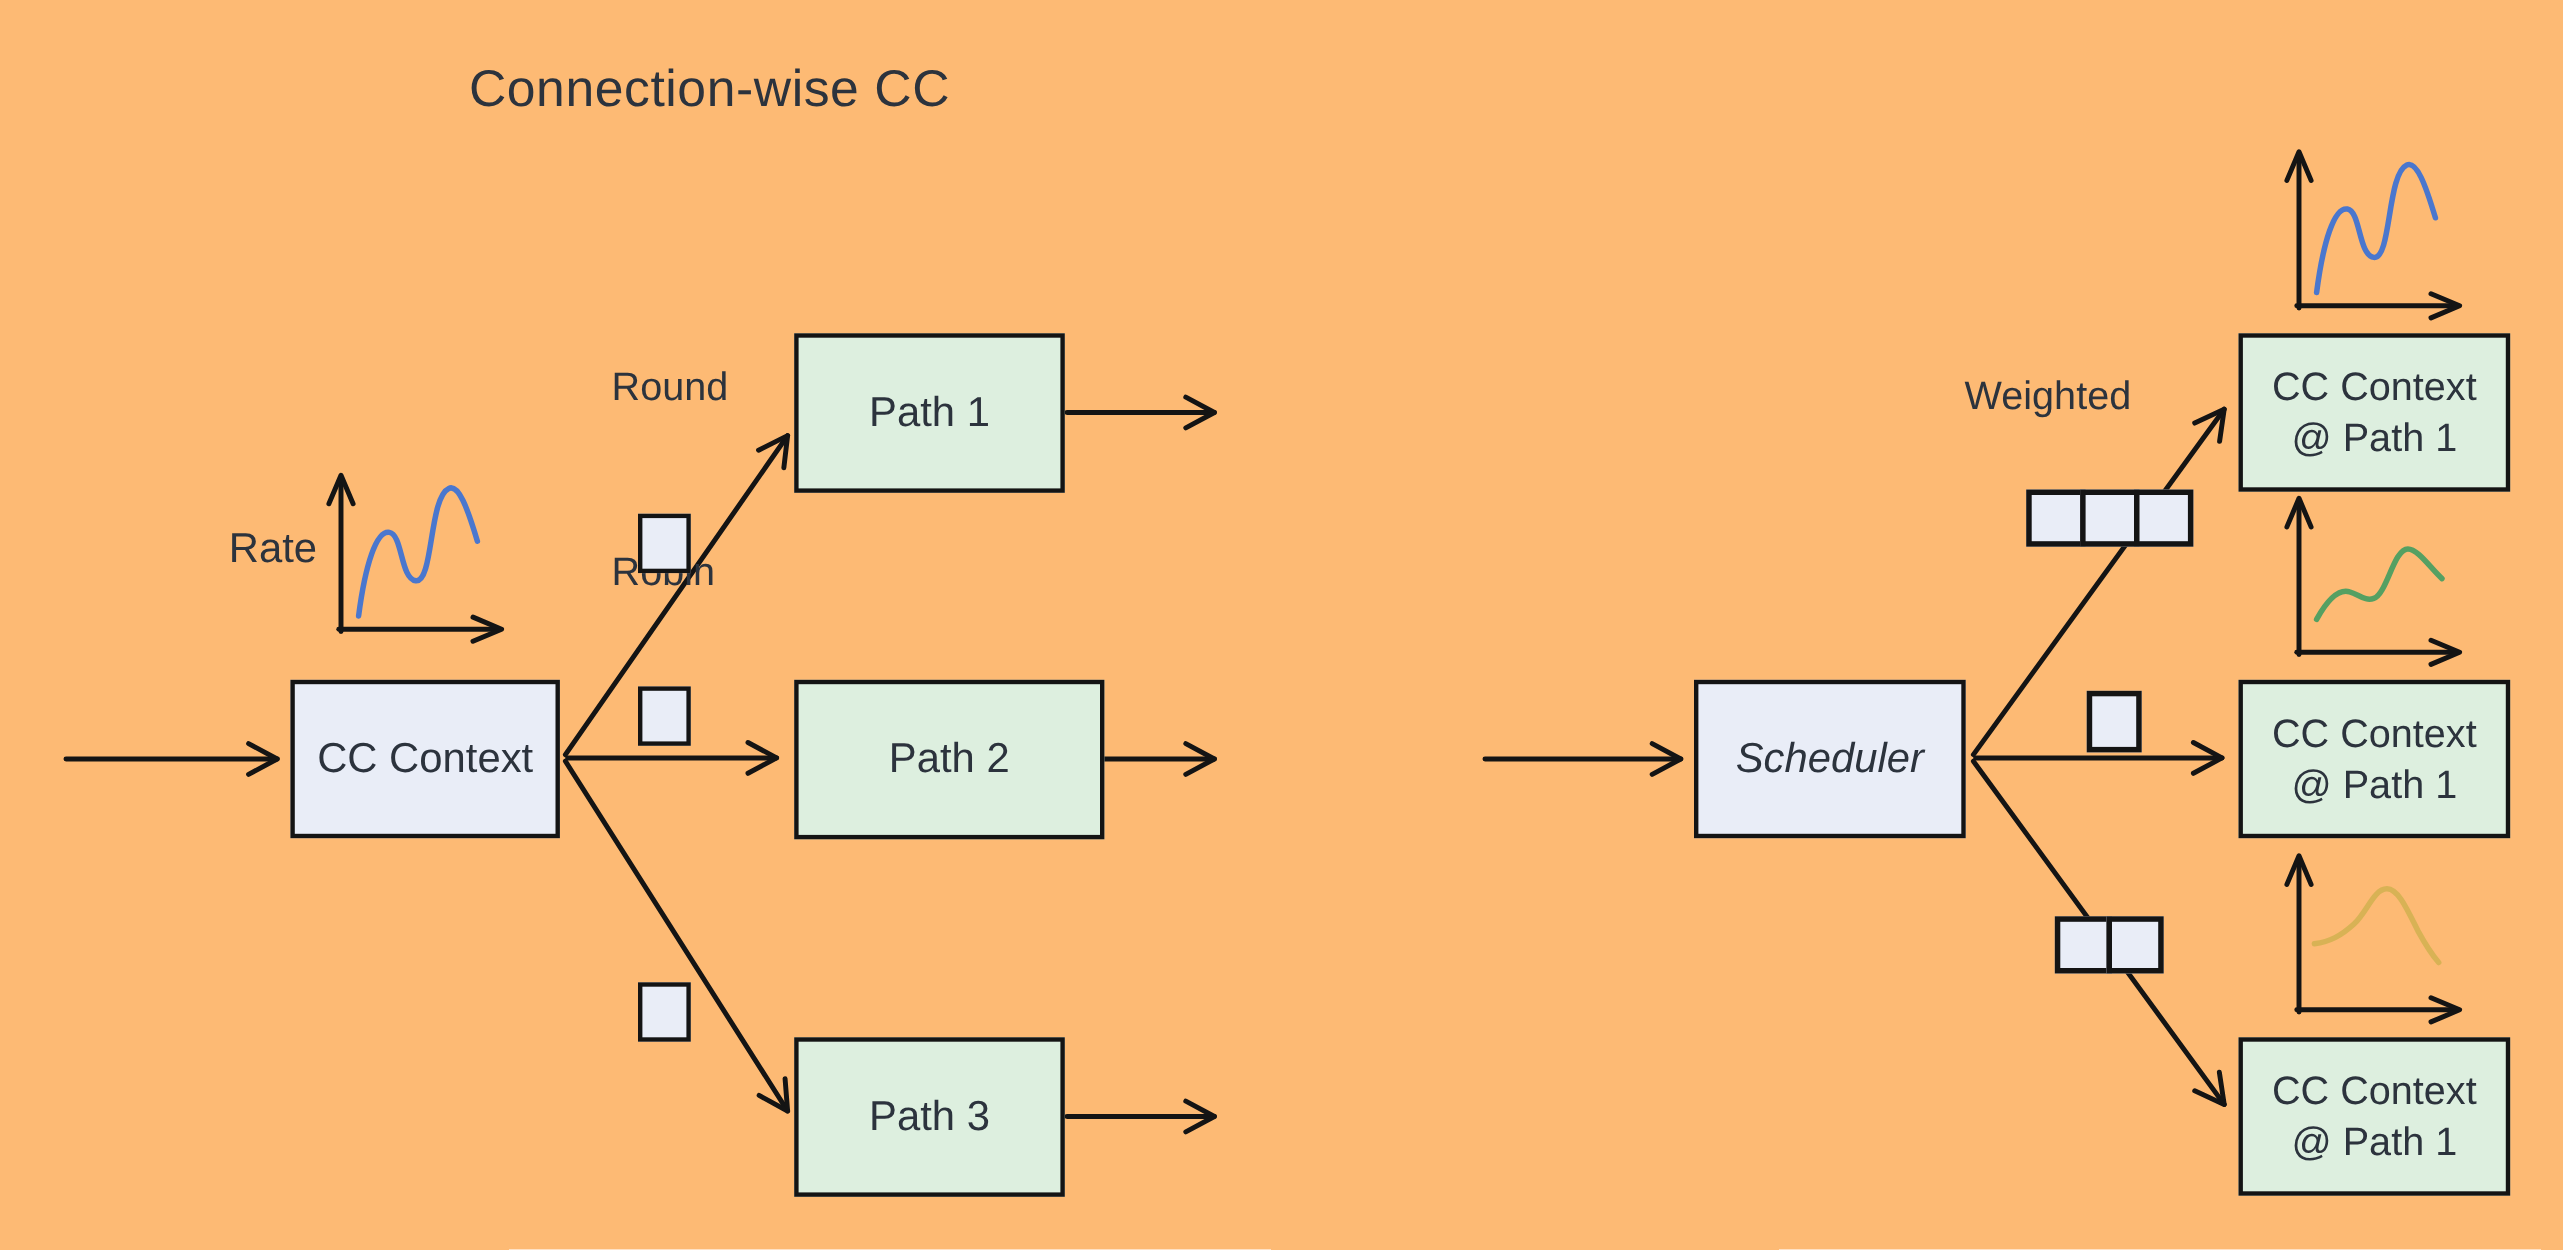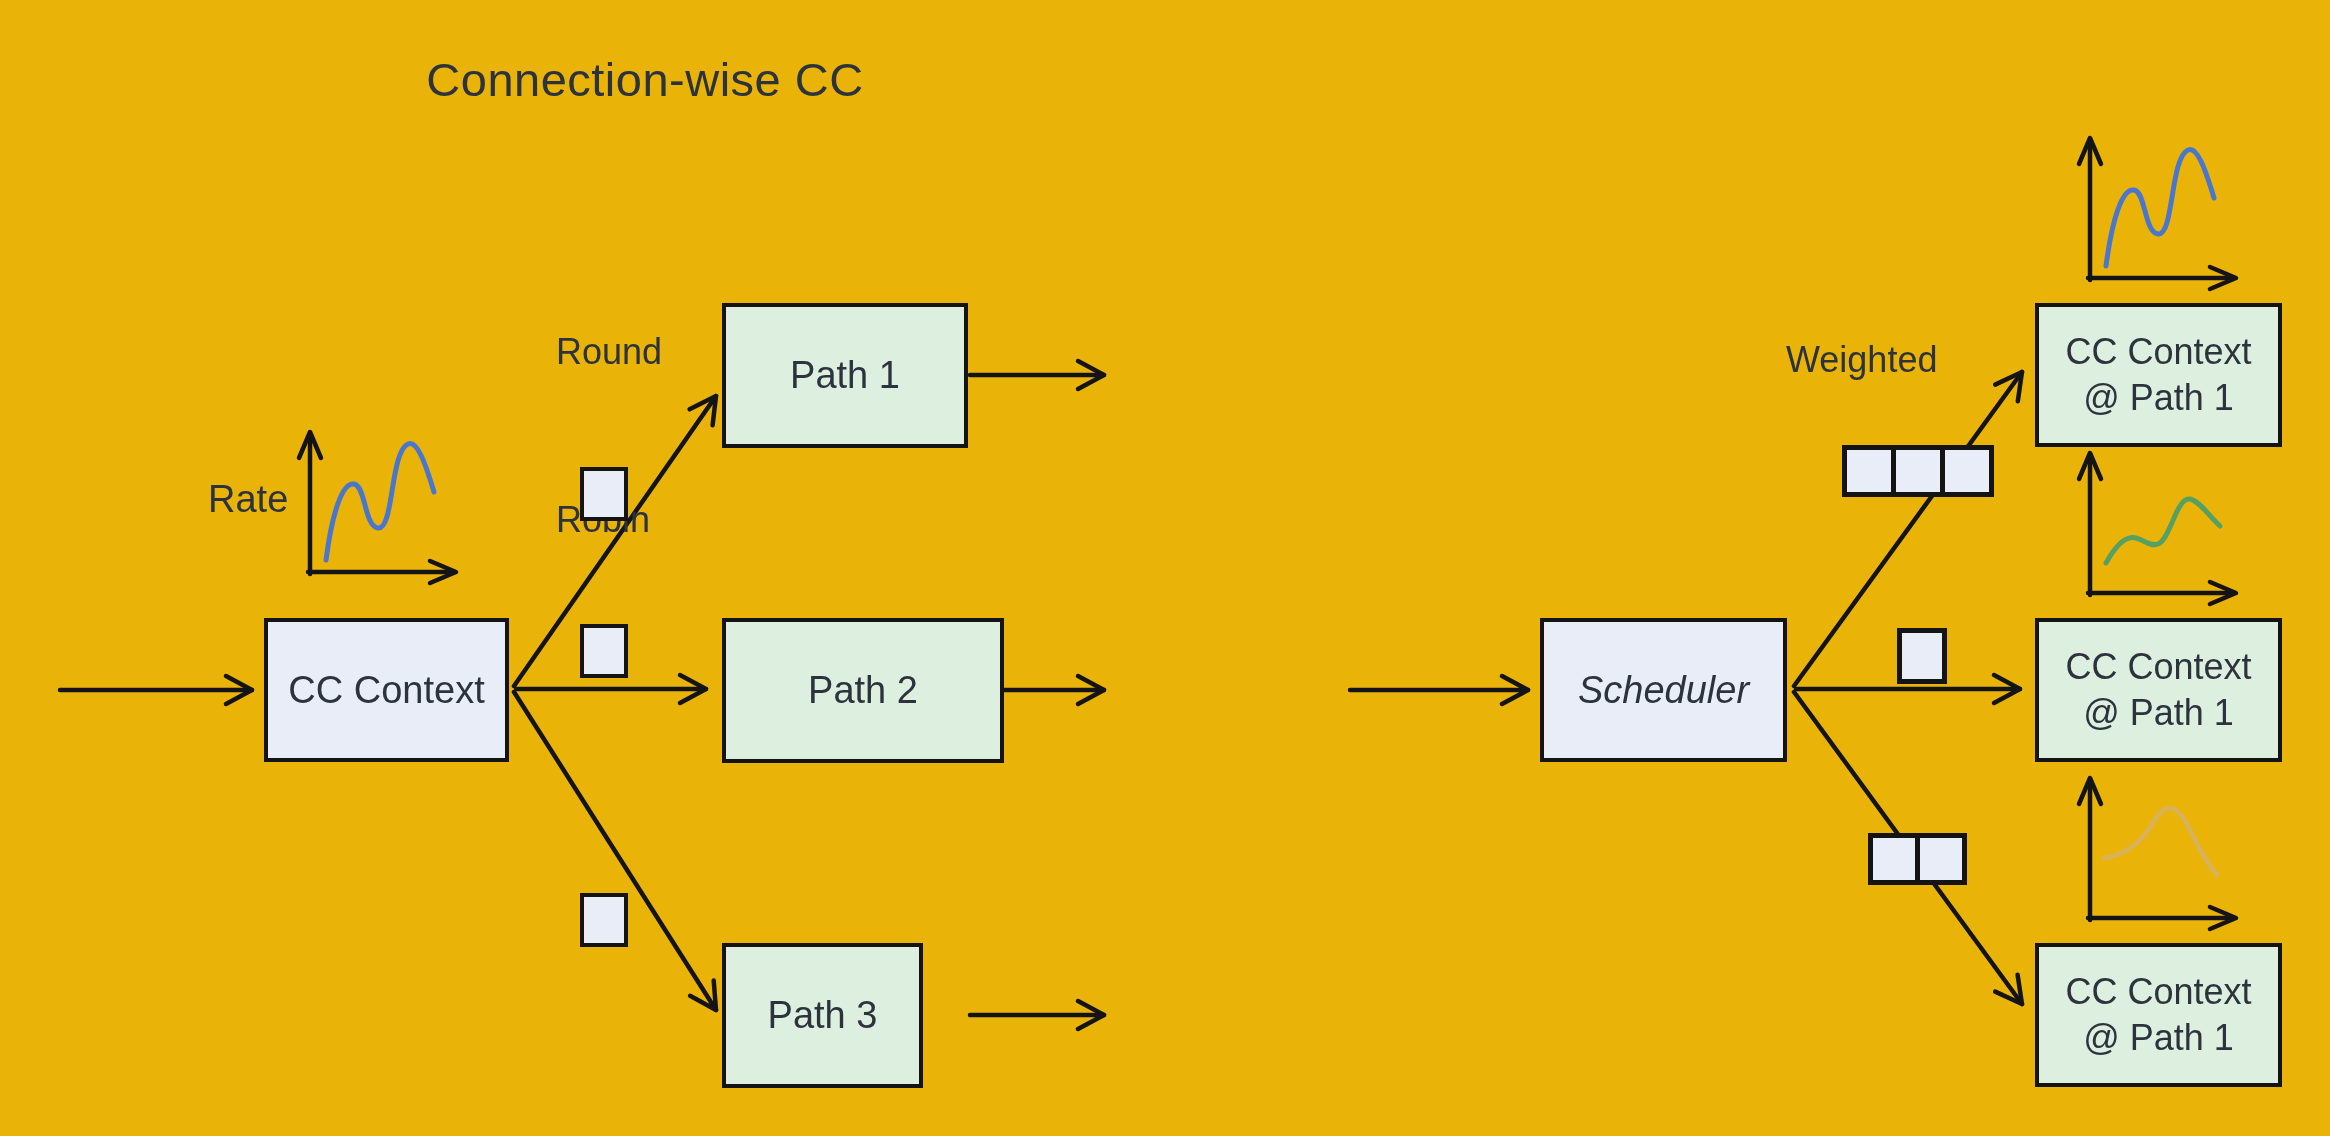--- a/index.html
+++ b/index.html
@@ -1,19 +1,19 @@
 <!DOCTYPE html>
 <html><head>
 <meta charset="utf-8">
 <style>
   html,body{margin:0;padding:0;background:#ffffff;}
   #canvas{
     position:relative;
     width:2330px;height:1136px;
-    background:#eab308;
+    background:#fdba74;
     font-family:"Liberation Sans","DejaVu Sans",sans-serif;
     color:#2c333d;
     overflow:hidden;
   }
   .abs{position:absolute;}
   svg{display:block;overflow:visible;}
   .title{
     width:700px;text-align:center;
     font-size:47px;letter-spacing:0.5px;color:#2c333d;
   }
@@ -128,21 +128,21 @@
 
   <div class="abs node fill-blue" style="left:264px;top:618px;width:245px;height:144px;">
     <span>CC Context</span>
   </div>
   <div class="abs node fill-green" style="left:722px;top:303px;width:246px;height:145px;text-align:center;">
     <span>Path 1</span>
   </div>
   <div class="abs node fill-green" style="left:722px;top:618px;width:282px;height:145px;">
     <span>Path 2</span>
   </div>
-  <div class="abs node fill-green" style="left:722px;top:943px;width:201px;height:145px;">
+  <div class="abs node fill-green" style="left:722px;top:943px;width:246px;height:145px;">
     <span>Path 3</span>
   </div>
 
   <div class="abs side-label" style="left:1786px;top:220px;">
     <div>Weighted</div>
   </div>
 
   <svg class="abs" style="left:2062px;top:108px;" width="200" height="190" viewBox="0 0 200 190">
     <g>
       <path class="conn" d="M28,172 L28,36"></path>

